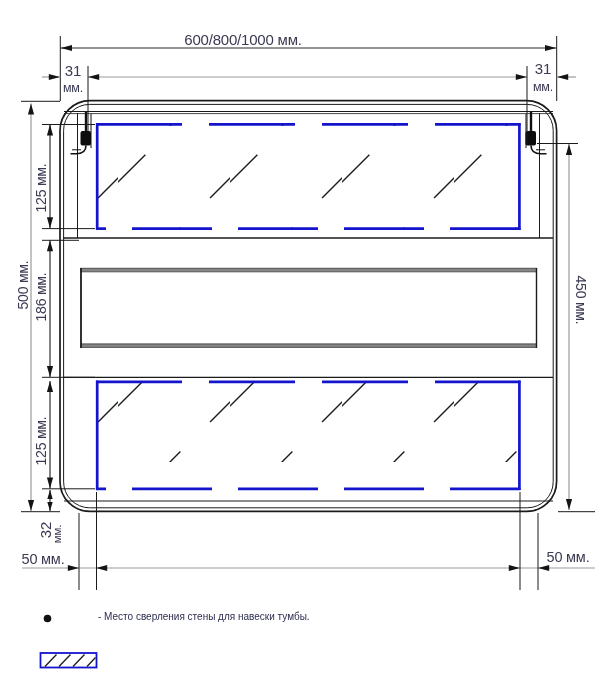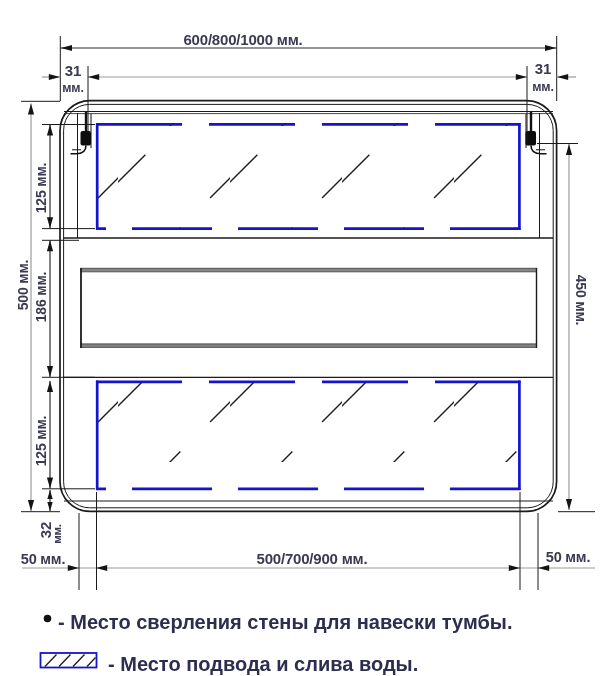--- a/index.html
+++ b/index.html
@@ -1,33 +1,32 @@
 <!DOCTYPE html>
 <html><head>
 <meta charset="utf-8">
 <style>
   html,body{margin:0;padding:0;background:#ffffff;}
   #stage{
     position:relative;width:600px;height:676px;background:#ffffff;overflow:hidden;
     font-family:"Liberation Sans","DejaVu Sans",sans-serif;
-    font-weight:bold;
   }
   #stage svg{position:absolute;left:0;top:0;}
   .lbl{
     position:absolute;white-space:nowrap;color:#3a3a52;
     font-size:15px;letter-spacing:-0.2px;line-height:1;
     transform:translate(-50%,-50%);
   }
   .lbl.small{font-size:12.5px;}
   .lbl.rotl{transform:translate(-50%,-50%) rotate(-90deg);font-size:14px;}
   .lbl.rotr{transform:translate(-50%,-50%) rotate(90deg);font-size:14px;}
   .lbl.rotl.big{font-size:15px;}
   .lbl.rotl.tiny{font-size:11.5px;}
   .legend-text{
-    position:absolute;white-space:nowrap;color:#2d2d50;font-size:20px;line-height:1;
+    position:absolute;white-space:nowrap;color:#2d2d50;font-size:10px;line-height:1;margin-left:40px;
   }
 </style>
 </head>
 <body>
 
 <div id="stage">
 
   <svg width="600" height="676" viewBox="0 0 600 676">
     <defs>
       <pattern id="wz" x="6" y="14" width="112" height="112" patternUnits="userSpaceOnUse">
@@ -179,20 +178,18 @@
   <div class="lbl small" style="left:543px;top:87px">мм.</div>
 
   <div class="lbl rotl" style="left:23px;top:285px">500 мм.</div>
   <div class="lbl rotl" style="left:41px;top:188px">125 мм.</div>
   <div class="lbl rotl" style="left:41px;top:297px">186 мм.</div>
   <div class="lbl rotl" style="left:41px;top:441px">125 мм.</div>
   <div class="lbl rotl big" style="left:45px;top:530px">32</div>
   <div class="lbl rotl tiny" style="left:58px;top:534px">мм.</div>
   <div class="lbl rotr" style="left:581px;top:300px">450 мм.</div>
 
-  <div class="lbl" style="left:312px;top:558px">500/700/900 мм.</div>
   <div class="lbl" style="left:43px;top:559px;font-size:14.5px">50 мм.</div>
   <div class="lbl" style="left:568px;top:557px;font-size:14.5px">50 мм.</div>
 
   <div class="legend-text" style="left:58px;top:612px">- Место сверления стены для навески тумбы.</div>
-  <div class="legend-text" style="left:108px;top:654px">- Место подвода и слива воды.</div>
 
 </div>
 
 </body></html>

